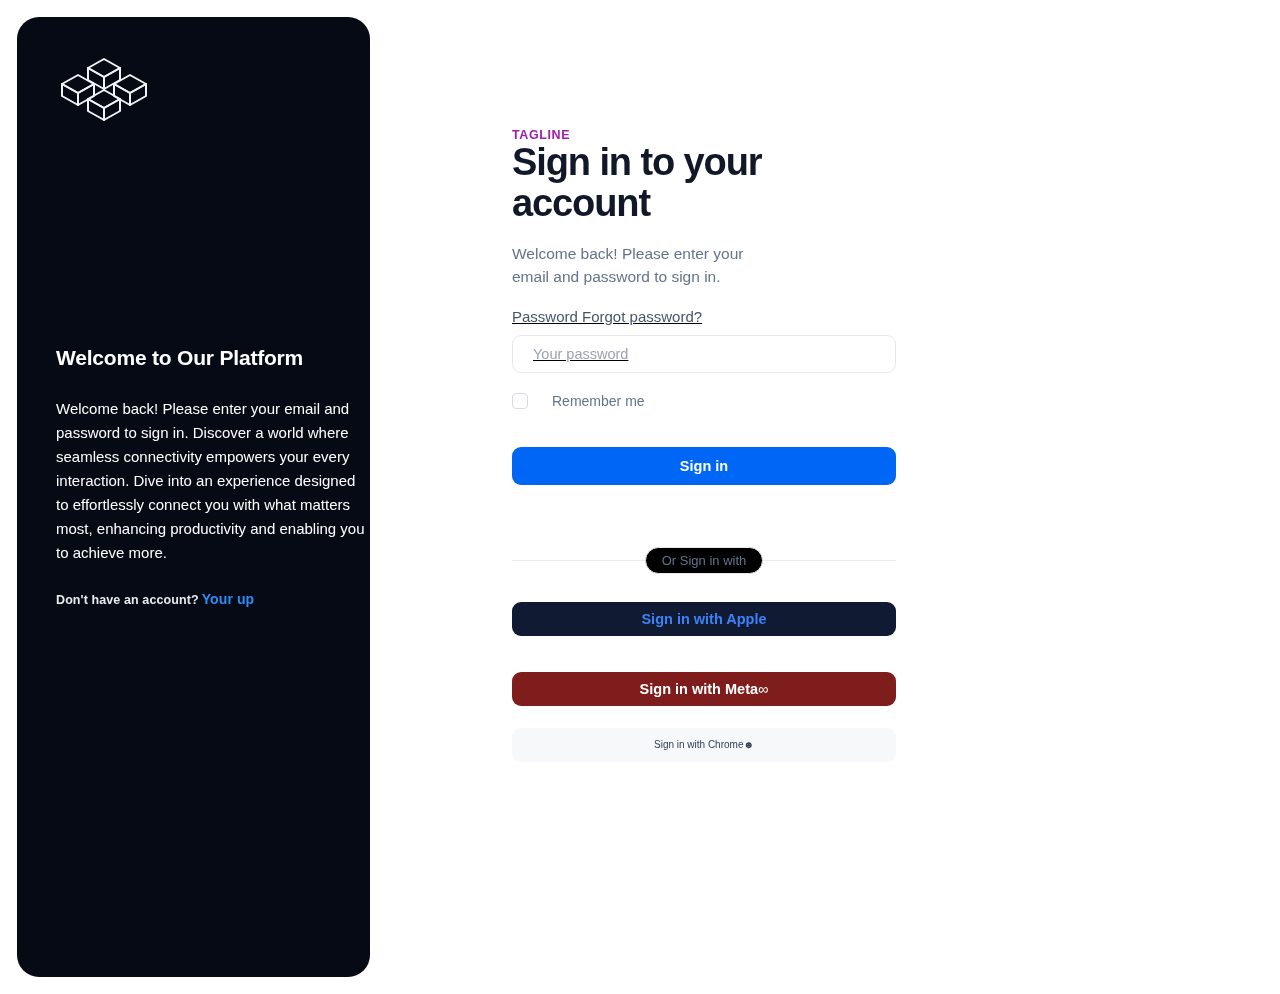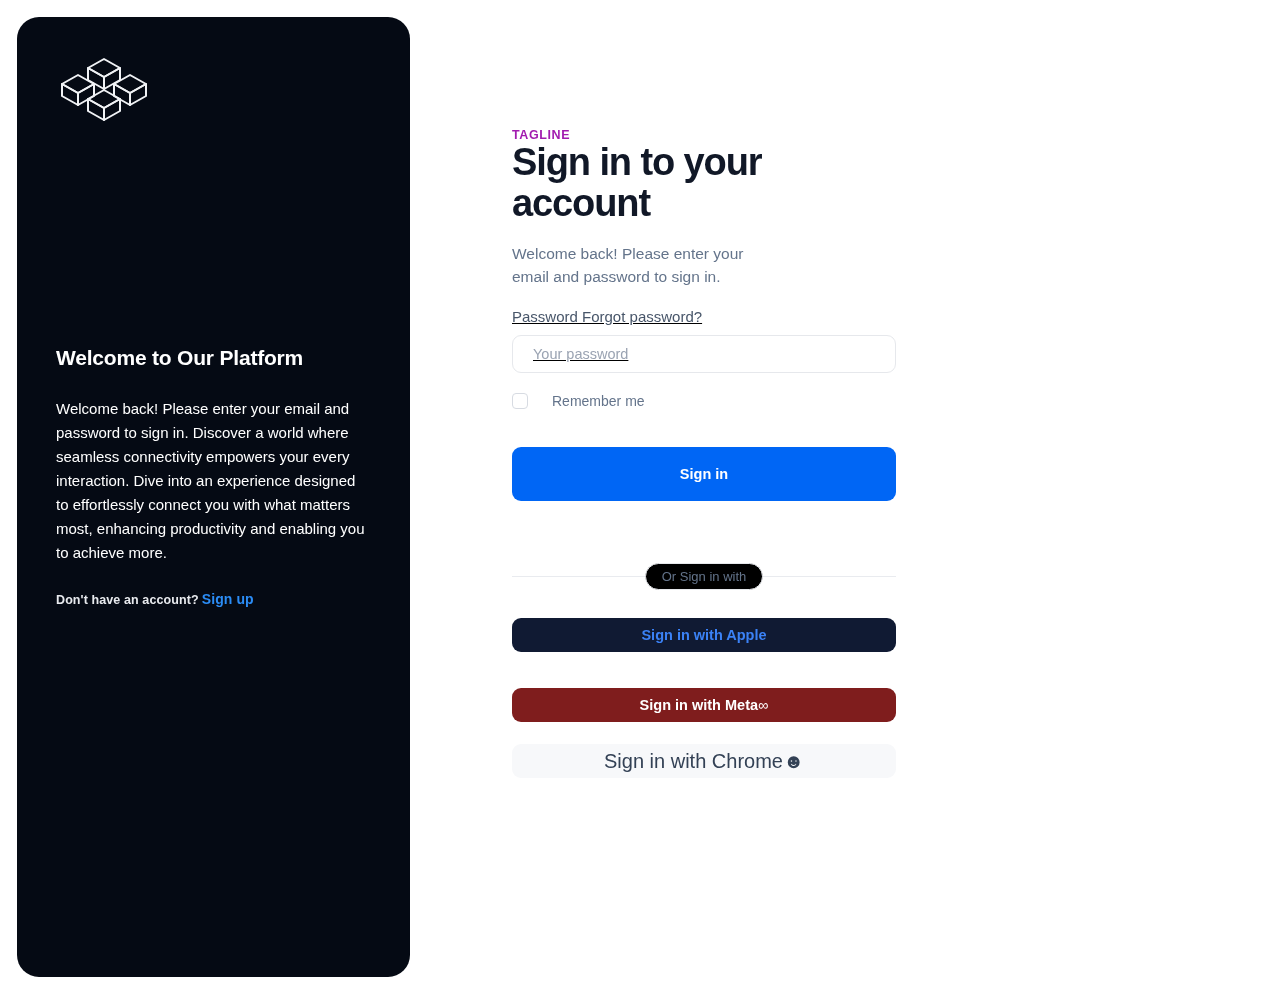--- a/index.html
+++ b/index.html
@@ -17,21 +17,21 @@
     width: 1280px;
     height: 994px;
     background: #ffffff;
   }
 
   
   .hero-panel {
     position: absolute;
     left: 17px;
     top: 17px;
-    width: 393px;
+    width: 353px;
     height: 960px;
     background: #050a14;
     border-radius: 22px;
     overflow: hidden;
   }
 
   .hero-logo {
     position: absolute;
     left: 39px;
     top: 38px;
@@ -155,21 +155,21 @@
   }
   .remember-label {
     margin-left: 24px;
     font-size: 14px;
     color: #64748b;
   }
 
   .primary-btn {
     margin-top: 38px;
     width: 384px;
-    height: 54px;
+    height: 38px;
     border: none;
     border-radius: 9px;
     background: #0066f5;
     color: #ffffff;
     font-size: 14.5px;
     font-weight: bold;
     font-family: "Liberation Sans", sans-serif;
     cursor: pointer;
   }
 
@@ -224,21 +224,21 @@
   .social-meta {
     margin-top: 36px;
     background: #7f1d1d;
     color: #ffffff;
   }
   .social-chrome {
     margin-top: 22px;
     background: #f7f8fa;
     color: #334155;
     font-weight: normal;
-    font-size: 20px;
+    font-size: 10px;
   }
   .brand-glyph { font-weight: normal; }
 </style>
 </head>
 <body>
 
 <div class="page">
 
   <div class="hero-panel">
 
@@ -260,21 +260,21 @@
         <path d="M48 35 L64 44 L48 53 L32 44 Z"></path>
         <path d="M32 44 L32 56 L48 65 L48 53 Z"></path>
         <path d="M64 44 L64 56 L48 65 L48 53 Z"></path>
       </svg>
     </div>
 
     <div class="hero-body">
       <h1 class="hero-title">Welcome to Our Platform</h1>
       <p class="hero-paragraph">Welcome back! Please enter your email and password to sign in. Discover a world where seamless connectivity empowers your every interaction. Dive into an experience designed to effortlessly connect you with what matters most, enhancing productivity and enabling you to achieve more.</p>
       <div class="hero-footer">
-        <span>Don't have an account?</span><a class="signup-link" href="#">Sign up</a>
+        <span>Don't have an account?</span><a class="signup-link" href="#">Your up</a>
       </div>
     </div>
   </div>
 
   <div class="form-col">
 
     <div class="tagline">TAGLINE</div>
 
     <h2 class="form-heading">Sign in to your account</h2>
 

